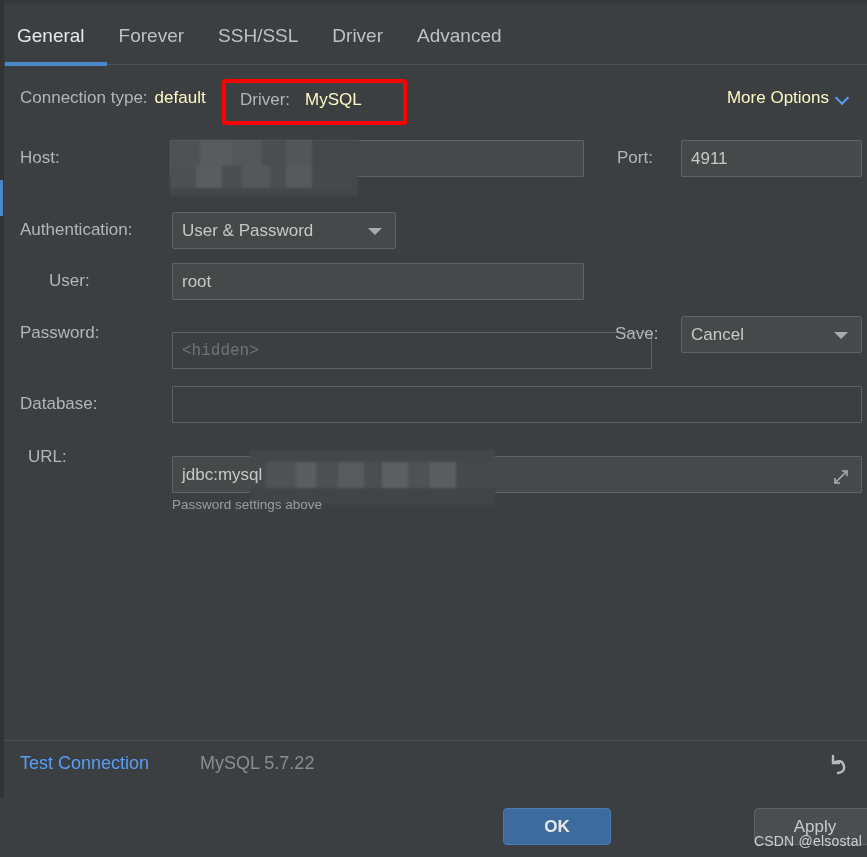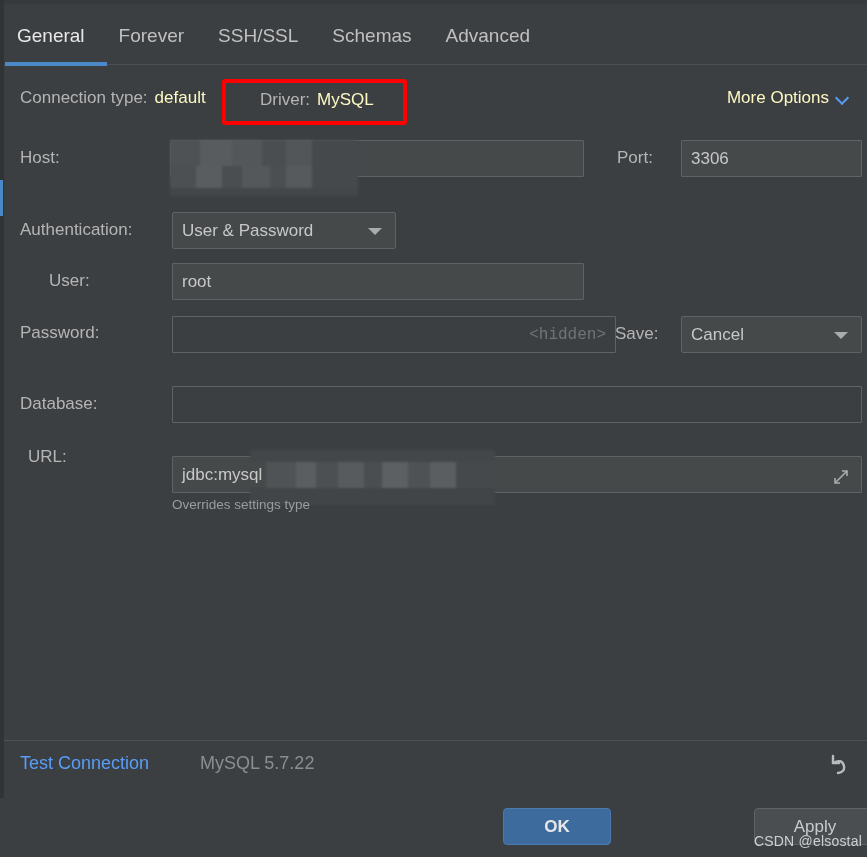--- a/index.html
+++ b/index.html
@@ -94,24 +94,24 @@
   .conn-line {
     position: absolute;
     left: 20px; top: 88px;
     display: flex;
     align-items: center;
     gap: 7px;
     white-space: nowrap;
   }
   .driver-group {
     position: absolute;
-    left: 260px; top: 90px;
+    left: 240px; top: 90px;
     display: flex;
     align-items: flex-end;
-    gap: 7px;
+    gap: 15px;
     white-space: nowrap;
   }
   .red-box {
     position: absolute;
     left: 222px; top: 79px;
     width: 185px; height: 46px;
     border: 4px solid #fe0000;
     border-radius: 3px;
     box-sizing: border-box;
     pointer-events: none;
@@ -300,21 +300,21 @@
 
 <div id="app">
 
   <div class="edge-top"></div>
   <div class="edge-left"></div>
 
   <div class="tabs">
     <div class="tab active">General</div>
     <div class="tab">Forever</div>
     <div class="tab">SSH/SSL</div>
-    <div class="tab">Schemas</div>
+    <div class="tab">Driver</div>
     <div class="tab">Advanced</div>
   </div>
   <div class="tabs-underline"></div>
   <div class="tab-active-bar"></div>
 
   <div class="focus-accent"></div>
 
   <div class="conn-line">
     <span class="label" style="position:relative;">Connection type:</span>
     <span class="link">default</span>
@@ -347,36 +347,36 @@
     <div class="px" style="left:54px; top:30px; width:20px; height:22px; background:#4a4e50;"></div>
     <div class="px" style="left:74px; top:30px; width:28px; height:22px; background:#54585a;"></div>
     <div class="px" style="left:102px;top:30px; width:16px; height:22px; background:#4b4f51;"></div>
     <div class="px" style="left:118px;top:30px; width:26px; height:22px; background:#565a5c;"></div>
     <div class="px" style="left:144px;top:30px; width:46px; height:22px; background:#45494b;"></div>
     <div class="px" style="left:2px;  top:52px; width:188px;height:8px;  background:#434749;"></div>
   </div>
 
   <span class="label" style="left:617px; top:148px;">Port:</span>
   <div class="field" style="left:681px; top:140px; width:181px; height:37px;">
-    <span>3306</span>
+    <span>4911</span>
   </div>
 
   <span class="label" style="left:20px; top:220px;">Authentication:</span>
   <div class="combo" style="left:172px; top:212px; width:224px; height:37px;">
     <span>User &amp; Password</span>
     <span class="arrow"></span>
   </div>
 
   <span class="label" style="left:20px; top:271px;margin-left:29px;">User:</span>
   <div class="field" style="left:172px; top:263px; width:412px; height:37px;">
     <span>root</span>
   </div>
 
   <span class="label" style="left:20px; top:323px;">Password:</span>
-  <div class="field empty" style="left:172px; top:316px; width:444px; height:37px;justify-content:flex-end;">
+  <div class="field empty" style="left:172px; top:332px; width:480px; height:37px;">
     <span class="ph">&lt;hidden&gt;</span>
   </div>
 
   <span class="label" style="left:615px; top:324px;">Save:</span>
   <div class="combo" style="left:681px; top:316px; width:181px; height:37px;">
     <span>Cancel</span>
     <span class="arrow"></span>
   </div>
 
   <span class="label" style="left:20px; top:394px;">Database:</span>
@@ -401,21 +401,21 @@
     <div class="px" style="left:46px; top:12px; width:20px; height:26px; background:#5a5e60;"></div>
     <div class="px" style="left:66px; top:12px; width:22px; height:26px; background:#4c5052;"></div>
     <div class="px" style="left:88px; top:12px; width:26px; height:26px; background:#575b5d;"></div>
     <div class="px" style="left:114px;top:12px; width:18px; height:26px; background:#4a4e50;"></div>
     <div class="px" style="left:132px;top:12px; width:26px; height:26px; background:#5c6062;"></div>
     <div class="px" style="left:158px;top:12px; width:22px; height:26px; background:#4e5254;"></div>
     <div class="px" style="left:180px;top:12px; width:26px; height:26px; background:#5a5e60;"></div>
     <div class="px" style="left:206px;top:12px; width:39px; height:26px; background:#45494b;"></div>
     <div class="px" style="left:0px;  top:38px; width:245px;height:17px; background:#414547;"></div>
   </div>
-  <span class="hint" style="left:172px; top:497px;">Overrides settings type</span>
+  <span class="hint" style="left:172px; top:497px;">Password settings above</span>
 
   <div class="status-sep"></div>
   <div class="status-bar"></div>
   <span class="test-conn">Test Connection</span>
   <span class="db-version">MySQL 5.7.22</span>
   <span class="revert-icon">
     <svg width="30" height="30" viewBox="0 0 30 30" aria-hidden="true">
       <path d="M10 13 Q19 8 21 16 Q22 22 15 23" fill="none" stroke="#b8bbbd" stroke-width="2.4" stroke-linecap="round"></path>
       <path d="M10 13 L10 6 M10 13 L16 13" fill="none" stroke="#b8bbbd" stroke-width="2.4" stroke-linecap="round"></path>
     </svg>

